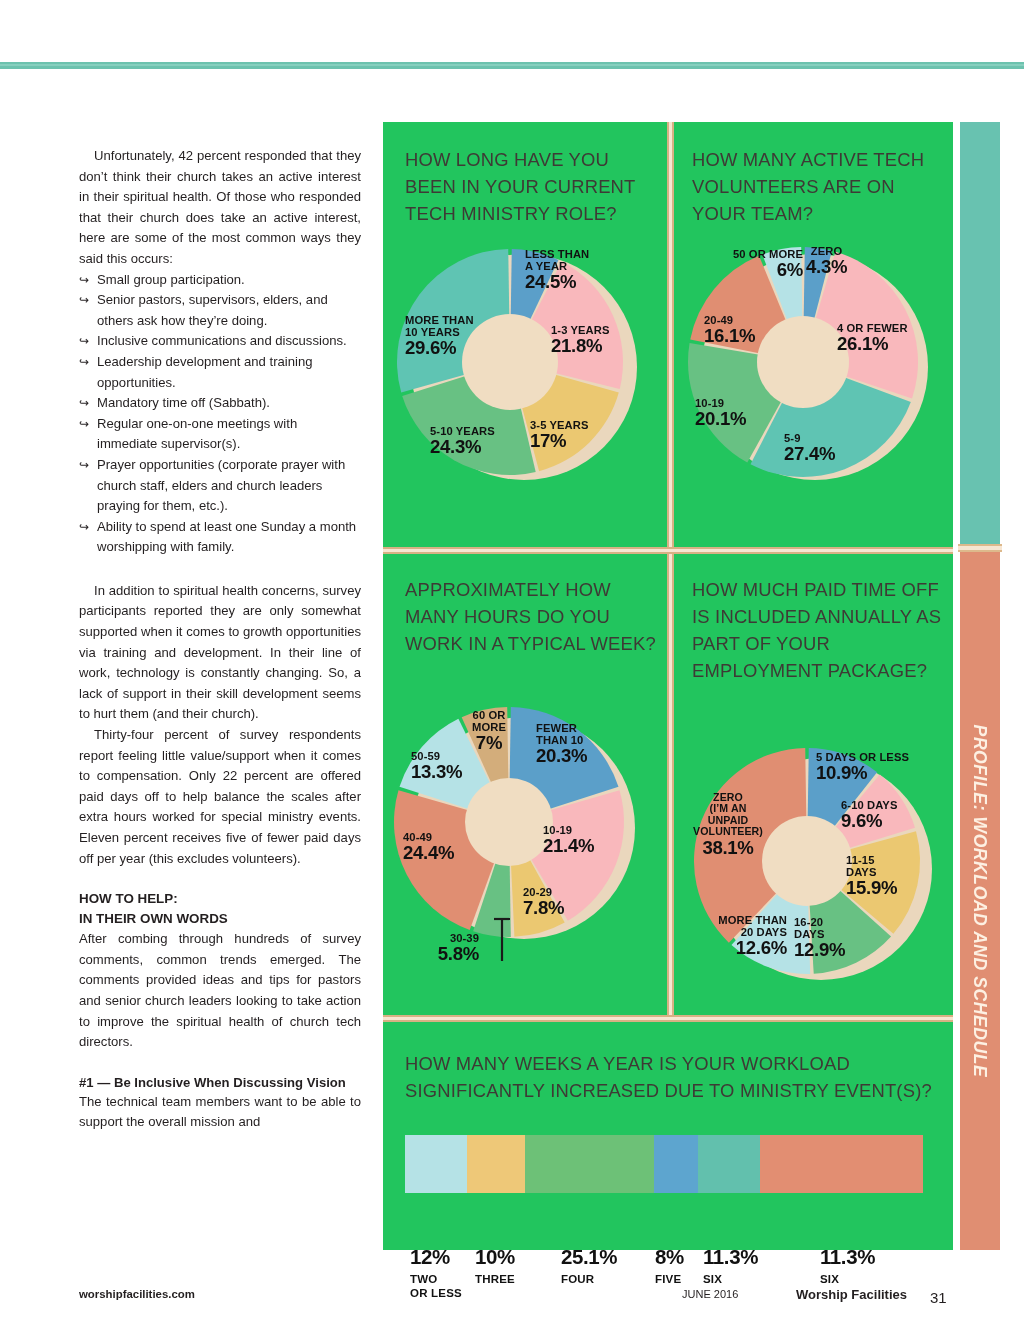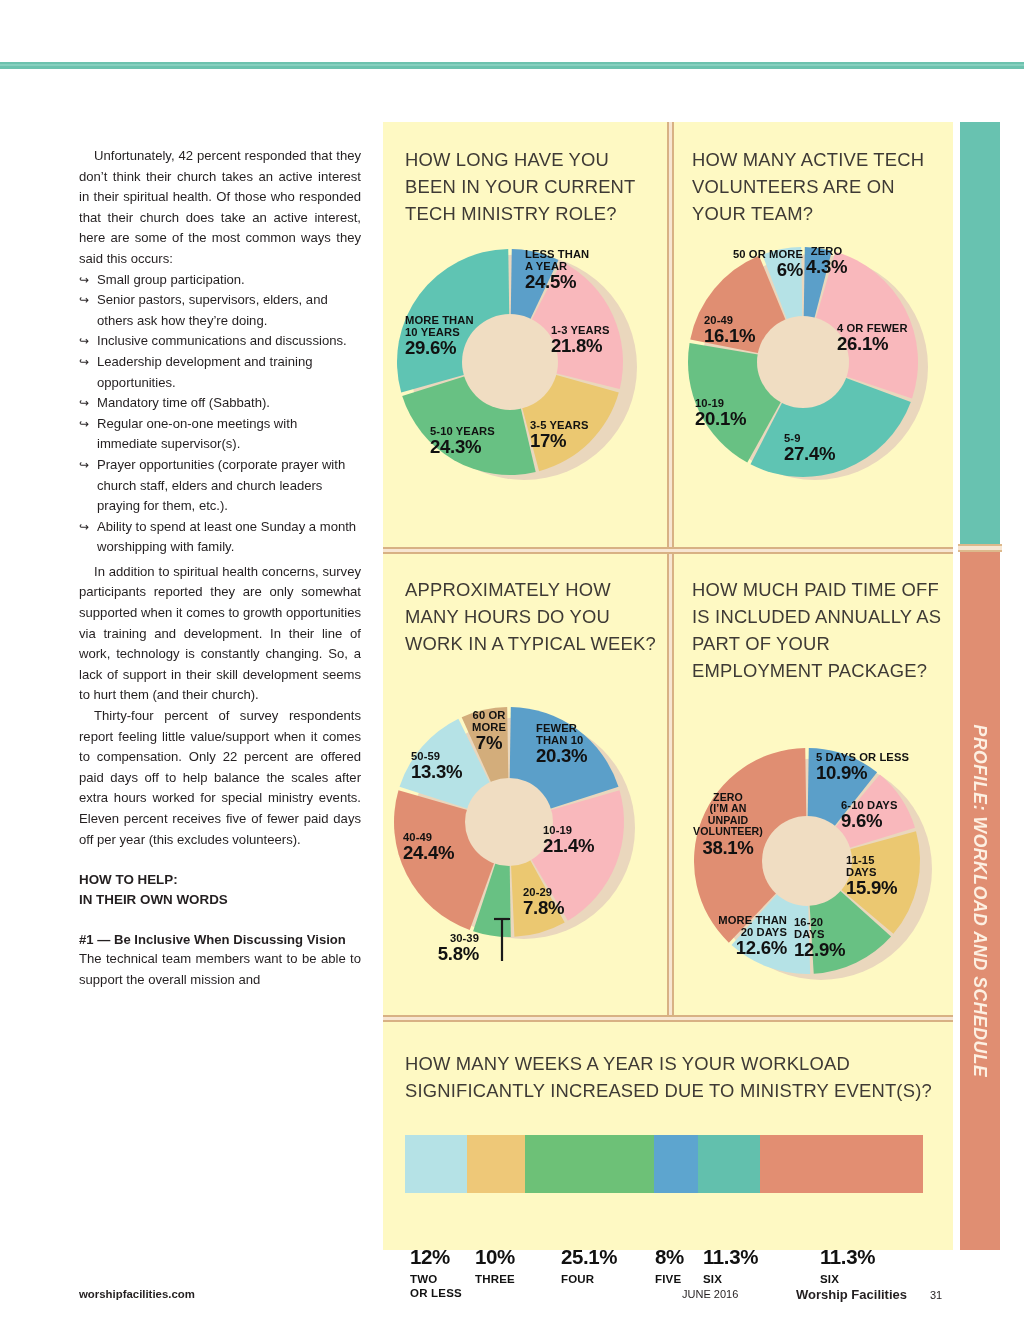--- a/index.html
+++ b/index.html
@@ -39,21 +39,21 @@
     left: 79px; top: 146px;
     width: 282px;
     color: #231f20;
     font-size: 13.1px;
     line-height: 20.6px;
     text-align: justify;
     font-family: "Liberation Sans", sans-serif;
   }
   .article p { margin: 0; text-align: justify; }
   .article p.indent { text-indent: 15px; }
-  .article p.spaced { margin-top: 4px; }
+  .article p.spaced { margin-top: 23px; }
   .article .bullets { list-style: none; margin: 0; padding: 0; }
   .article .bullets li {
     position: relative;
     padding-left: 18px;
     text-align: left;
   }
   .article .bullets li .arrow {
     position: absolute;
     left: 0; top: 0;
     font-size: 12px;
@@ -71,21 +71,21 @@
     margin-top: 20px;
     text-align: left;
     line-height: 19px;
   }
 
   
   .info {
     position: absolute;
     left: 383px; top: 122px;
     width: 570px; height: 1128px;
-    background: #fef9c3;
+    background: #22c55e;
   }
 
   
   .sidetab {
     position: absolute;
     left: 960px; top: 122px;
     width: 40px; height: 1128px;
   }
   .sidetab .teal {
     position: absolute; left: 0; top: 0;
@@ -197,21 +197,21 @@
     position: absolute;
     left: 79px; top: 1288px;
     width: 874px;
     color: #231f20;
     font-size: 11.4px;
     font-family: "Liberation Sans", sans-serif;
   }
   .footer .site { position: absolute; left: 0; top: 0; font-weight: bold; }
   .footer .date { position: absolute; left: 603px; top: 0; font-size: 11px; }
   .footer .mag  { position: absolute; left: 717px; top: -1px; font-weight: bold; font-size: 13px; }
-  .footer .pg   { position: absolute; left: 851px; top: 1px; font-size: 11px; }
+  .footer .pg   { position: absolute; left: 851px; top: 1px; font-size: 15px; }
 </style>
 </head>
 <body>
 
 <div id="page">
 
   <div class="top-rule"></div>
 
   <div class="article">
     <p class="indent">Unfortunately, 42 percent responded that they don’t think their church takes an active interest in their spiritual health. Of those who responded that their church does take an active interest, here are some of the most common ways they said this occurs:</p>
@@ -227,20 +227,21 @@
       <li><span class="arrow">↪</span><span>Ability to spend at least one Sunday a month worshipping with family.</span></li>
     </ul>
 
     <p class="indent spaced">In addition to spiritual health concerns, survey participants reported they are only somewhat supported when it comes to growth opportunities via training and development. In their line of work, technology is constantly changing. So, a lack of support in their skill development seems to hurt them (and their church).</p>
     <p class="indent">Thirty-four percent of survey respondents report feeling little value/support when it comes to compensation. Only 22 percent are offered paid days off to help balance the scales after extra hours worked for special ministry events. Eleven percent receives five of fewer paid days off per year (this excludes volunteers).</p>
 
     <h3>
       <span>HOW TO HELP:</span><br>
       <span>IN THEIR OWN WORDS</span>
     </h3>
+    <p>After combing through hundreds of survey comments, common trends emerged. The comments provided ideas and tips for pastors and senior church leaders looking to take action to improve the spiritual health of church tech directors.</p>
 
     <p class="subhead">#1 — Be Inclusive When Discussing Vision</p>
     <p>The technical team members want to be able to support the overall mission and</p>
   </div>
 
   <div class="info">
 
     <div class="h-div" style="top:425px;"></div>
     <div class="h-div" style="top:893px;"></div>
     <div class="v-div" style="left:284px; top:0; height:425px;"></div>

